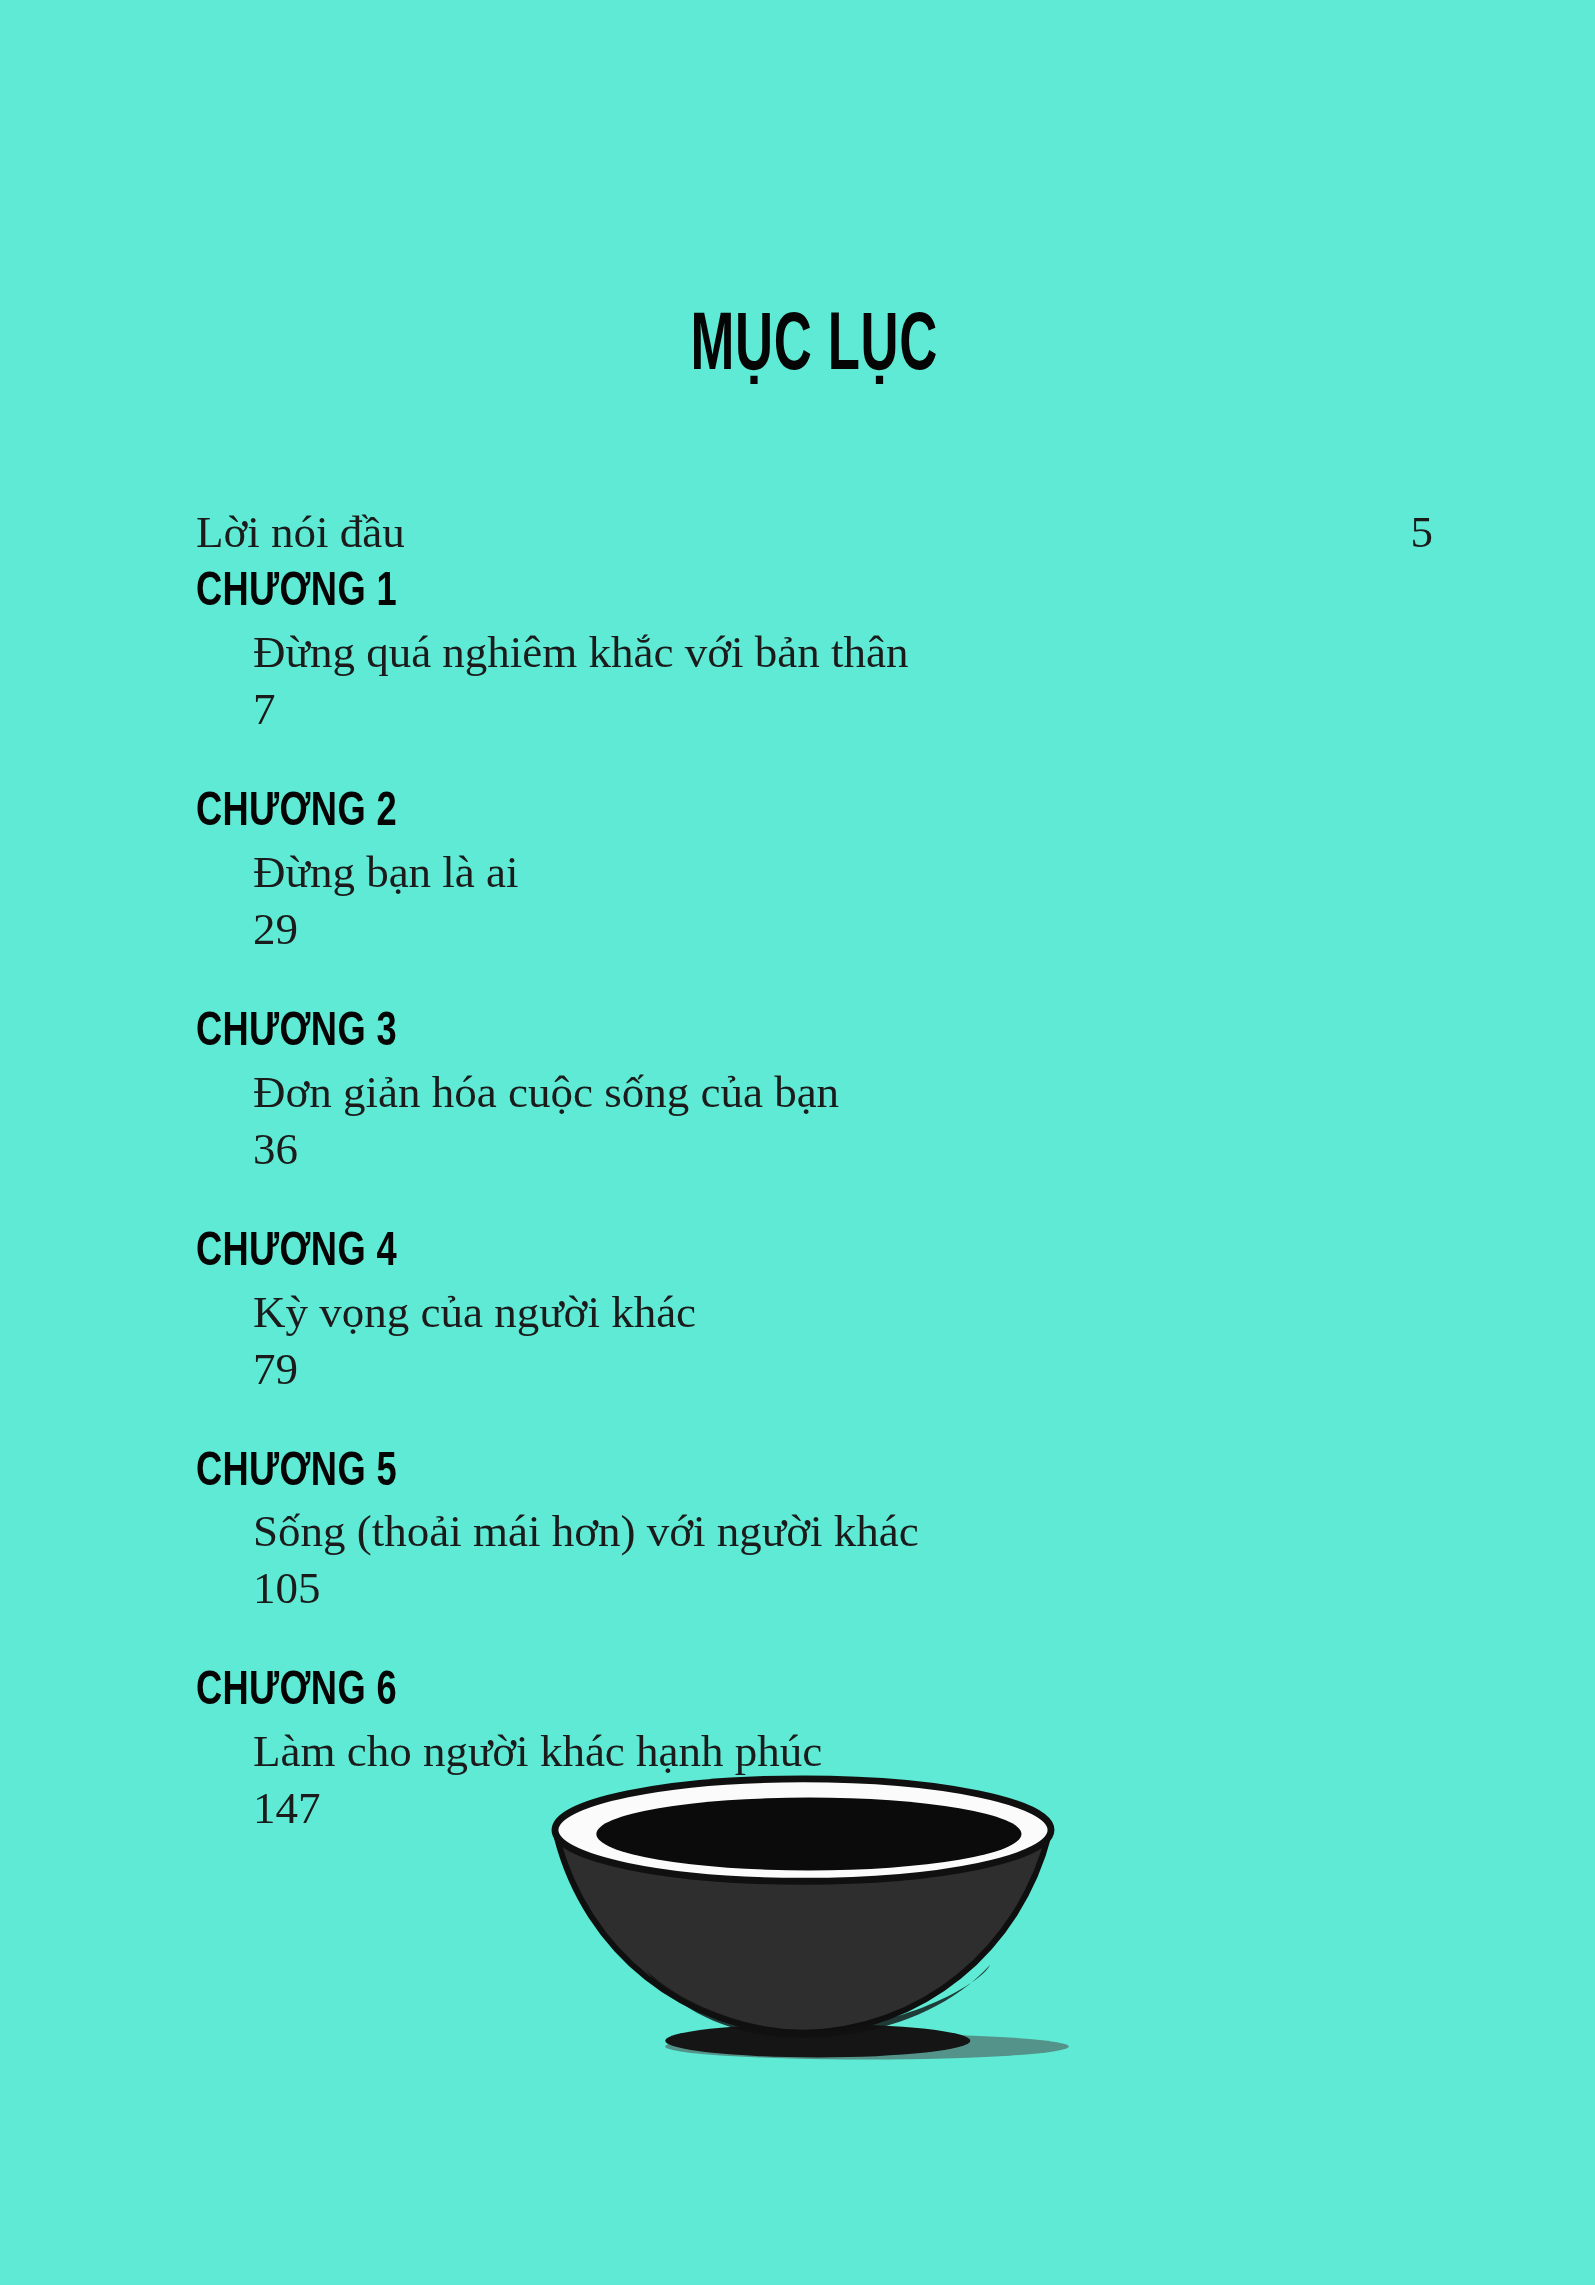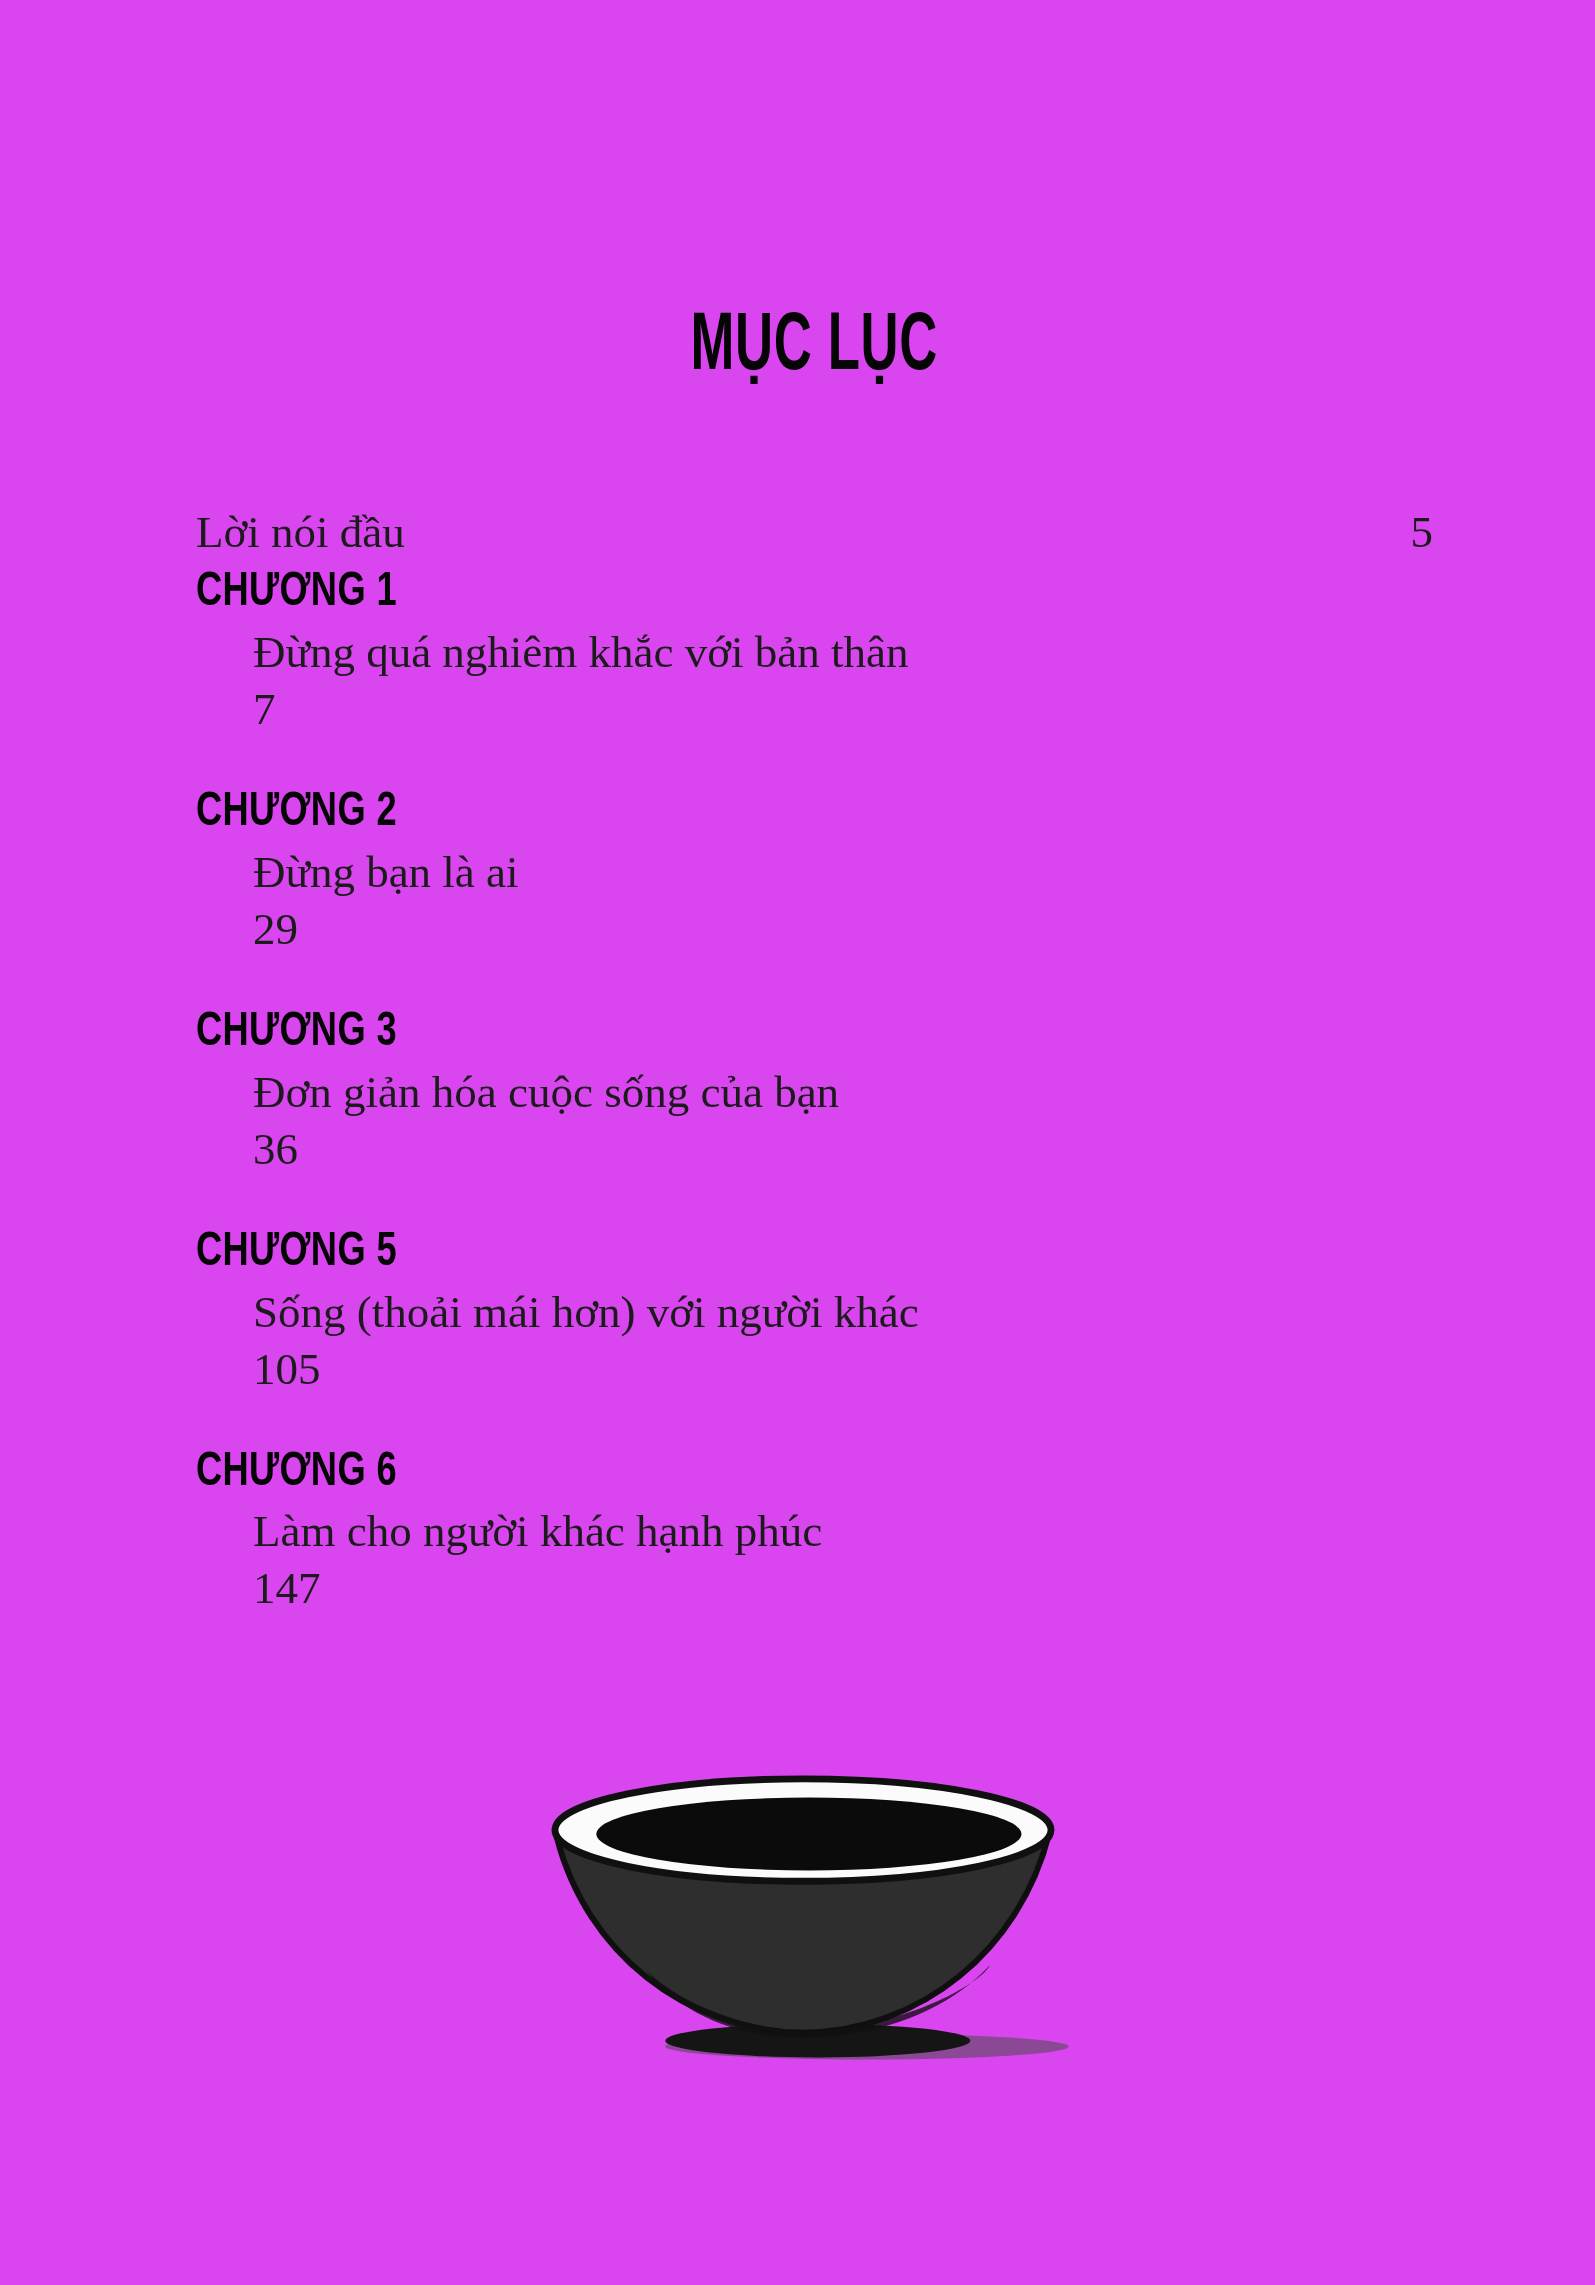--- a/index.html
+++ b/index.html
@@ -4,21 +4,21 @@
 <style>
   html, body {
     margin: 0;
     padding: 0;
     background: #ffffff;
   }
   .page {
     position: relative;
     width: 1596px;
     height: 2285px;
-    background: #d946ef;
+    background: #5eead4;
     overflow: hidden;
     font-family: "Liberation Serif", serif;
     color: #1b1b1b;
   }
   .title {
     position: absolute;
     left: 196px;
     top: 296px;
     width: 1237px;
     margin: 0;
@@ -128,20 +128,29 @@
     <div class="chapter">
       <div class="chapter-heading">
         <span class="cond-h">CHƯƠNG 3</span>
       </div>
       <div class="row sub">
         <span class="entry-label">Đơn giản hóa cuộc sống của bạn</span>
         <span class="pageno">36</span>
       </div>
     </div>
 
+    <div class="chapter">
+      <div class="chapter-heading">
+        <span class="cond-h">CHƯƠNG 4</span>
+      </div>
+      <div class="row sub">
+        <span class="entry-label">Kỳ vọng của người khác</span>
+        <span class="pageno">79</span>
+      </div>
+    </div>
 
     <div class="chapter">
       <div class="chapter-heading">
         <span class="cond-h">CHƯƠNG 5</span>
       </div>
       <div class="row sub">
         <span class="entry-label">Sống (thoải mái hơn) với người khác</span>
         <span class="pageno">105</span>
       </div>
     </div>

